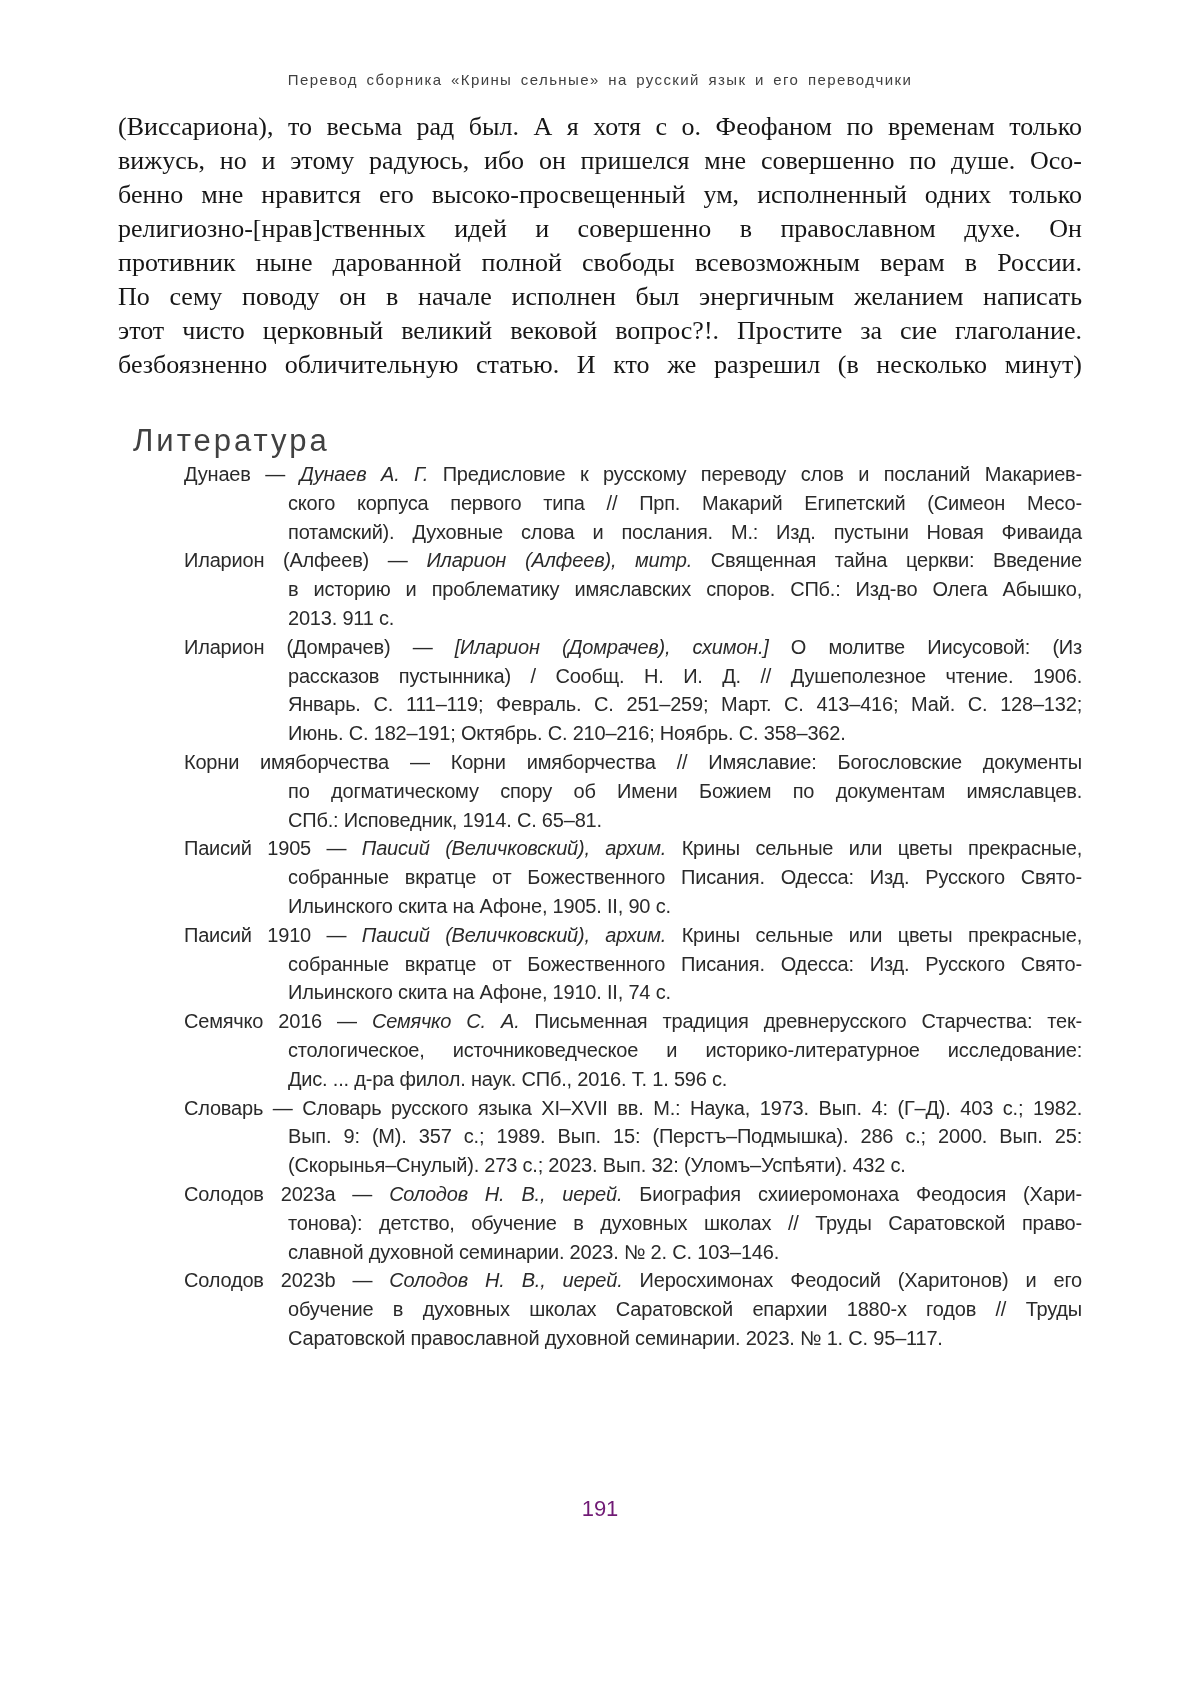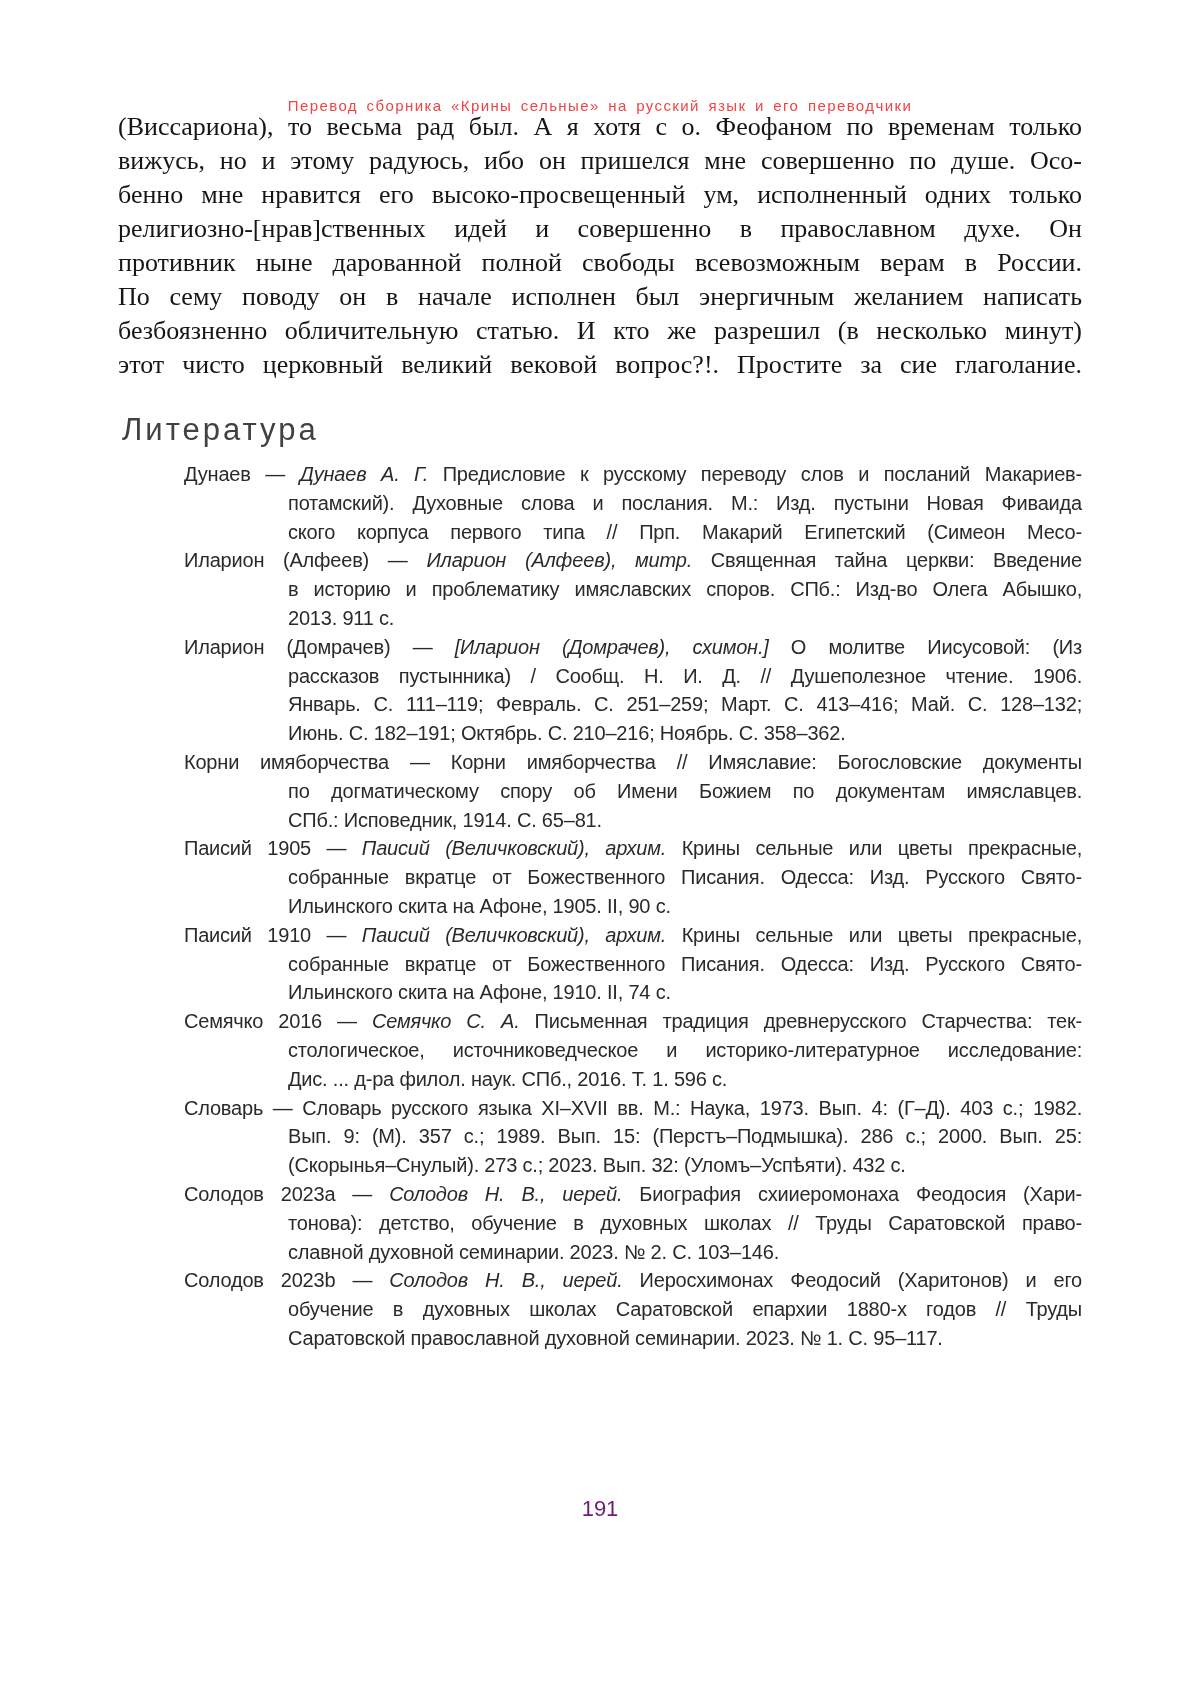--- a/index.html
+++ b/index.html
@@ -5,31 +5,30 @@
   html, body { margin:0; padding:0; background:#ffffff; }
   .page {
     position:relative; width:1200px; height:1686px;
     background:#ffffff; overflow:hidden;
   }
   .running-header {
     position:absolute; top:71px; left:0; width:100%;
     text-align:center;
     font-family:"Liberation Sans", sans-serif;
     font-size:15px; letter-spacing:1.4px; word-spacing:3px;
-    color:#ef4444;
-    margin-top:26px;
+    color:#404040;
   }
   .body-paragraph {
     position:absolute; top:110px; left:118px; width:964px;
     font-family:"Liberation Serif", serif;
     font-size:26px; line-height:34px; color:#161616;
   }
   .para-line { text-align:justify; text-align-last:justify; }
   .lit-heading {
-    position:absolute; top:411px; left:121px; margin:1px;
+    position:absolute; top:411px; left:121px; margin:12px;
     font-family:"Liberation Sans", sans-serif;
     font-size:31px; font-weight:normal; letter-spacing:3px;
     color:#414141;
   }
   .bibliography {
     position:absolute; top:460px; left:118px; width:964px;
     font-family:"Liberation Sans", sans-serif;
     font-size:20px; line-height:28.8px; letter-spacing:-0.2px;
     color:#2a2a2a;
   }
@@ -50,31 +49,31 @@
 <div class="page">
   <div class="running-header">Перевод сборника «Крины сельные» на русский язык и его переводчики</div>
 
   <div class="body-paragraph" id="body-paragraph">
       <div class="para-line">(Виссариона), то весьма рад был. А я хотя с о. Феофаном по временам только</div>
       <div class="para-line">вижусь, но и этому радуюсь, ибо он пришелся мне совершенно по душе. Осо-</div>
       <div class="para-line">бенно мне нравится его высоко-просвещенный ум, исполненный одних только</div>
       <div class="para-line">религиозно-[нрав]ственных идей и совершенно в православном духе. Он</div>
       <div class="para-line">противник ныне дарованной полной свободы всевозможным верам в России.</div>
       <div class="para-line">По сему поводу он в начале исполнен был энергичным желанием написать</div>
+      <div class="para-line">этот чисто церковный великий вековой вопрос?!. Простите за сие глаголание.</div>
       <div class="para-line">безбоязненно обличительную статью. И кто же разрешил (в несколько минут)</div>
-      <div class="para-line">этот чисто церковный великий вековой вопрос?!. Простите за сие глаголание.</div>
     </div>
 
   <h2 class="lit-heading">Литература</h2>
 
   <div class="bibliography" id="bibliography">
       <div class="bib-entry">
         <div class="bib-line first"><span>Дунаев — </span><span class="it">Дунаев А. Г.</span><span> Предисловие к русскому переводу слов и посланий Макариев-</span></div>
+        <div class="bib-line">ского корпуса первого типа // Прп. Макарий Египетский (Симеон Месо-</div>
         <div class="bib-line">потамский). Духовные слова и послания. М.: Изд. пустыни Новая Фиваида</div>
-        <div class="bib-line">ского корпуса первого типа // Прп. Макарий Египетский (Симеон Месо-</div>
       </div>
       <div class="bib-entry">
         <div class="bib-line first"><span>Иларион (Алфеев) — </span><span class="it">Иларион (Алфеев), митр.</span><span> Священная тайна церкви: Введение</span></div>
         <div class="bib-line">в историю и проблематику имяславских споров. СПб.: Изд-во Олега Абышко,</div>
         <div class="bib-line last">2013. 911 с.</div>
       </div>
       <div class="bib-entry">
         <div class="bib-line first"><span>Иларион (Домрачев) — </span><span class="it">[Иларион (Домрачев), схимон.]</span><span> О молитве Иисусовой: (Из</span></div>
         <div class="bib-line">рассказов пустынника) / Сообщ. Н. И. Д. // Душеполезное чтение. 1906.</div>
         <div class="bib-line">Январь. С. 111–119; Февраль. С. 251–259; Март. С. 413–416; Май. С. 128–132;</div>

